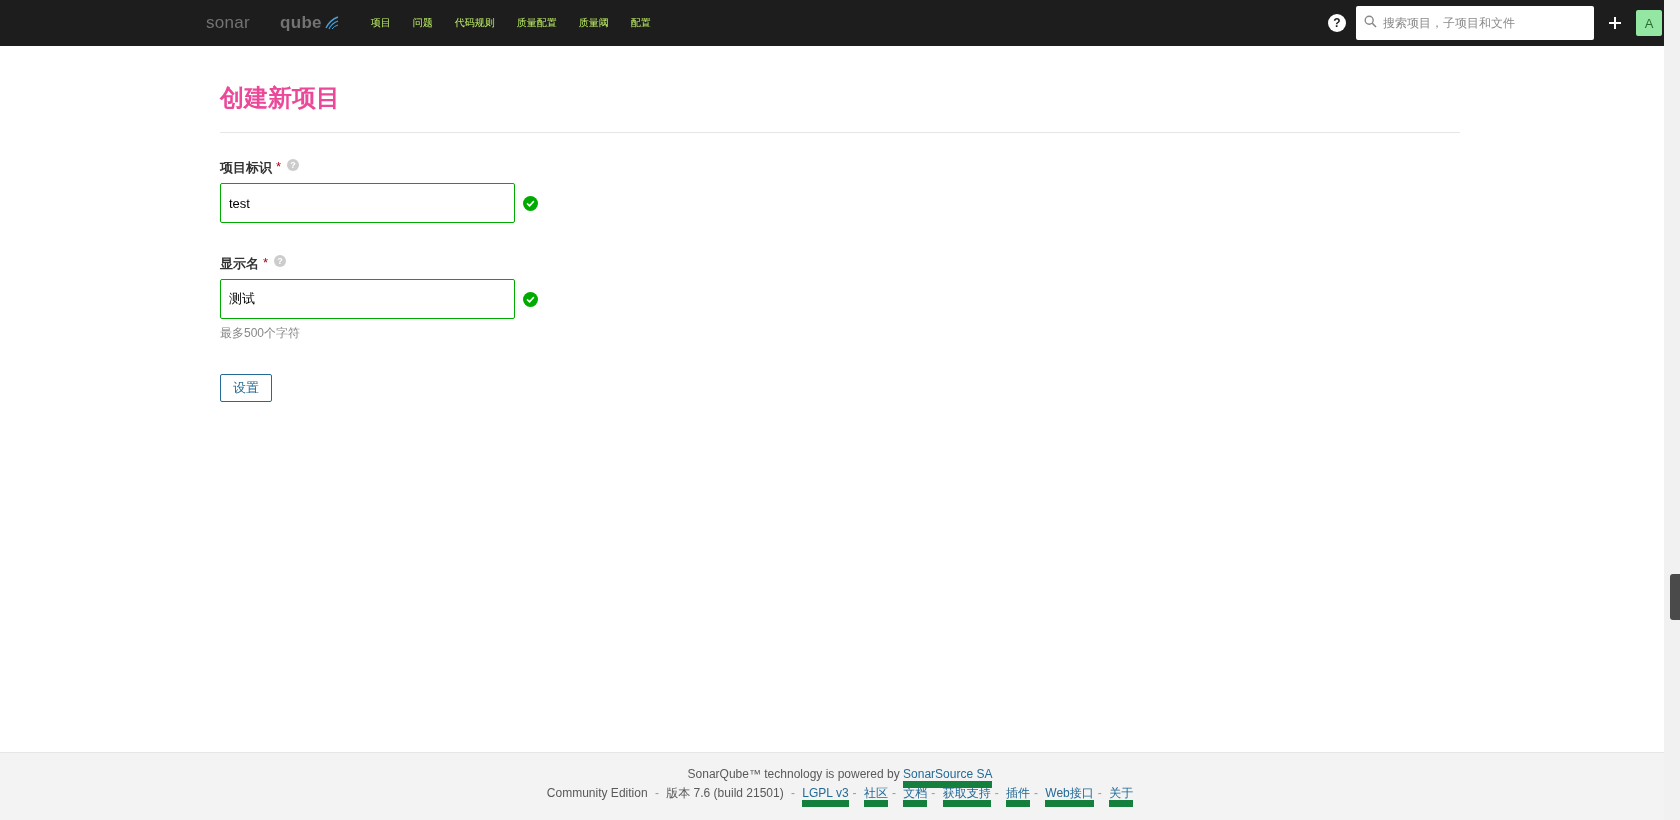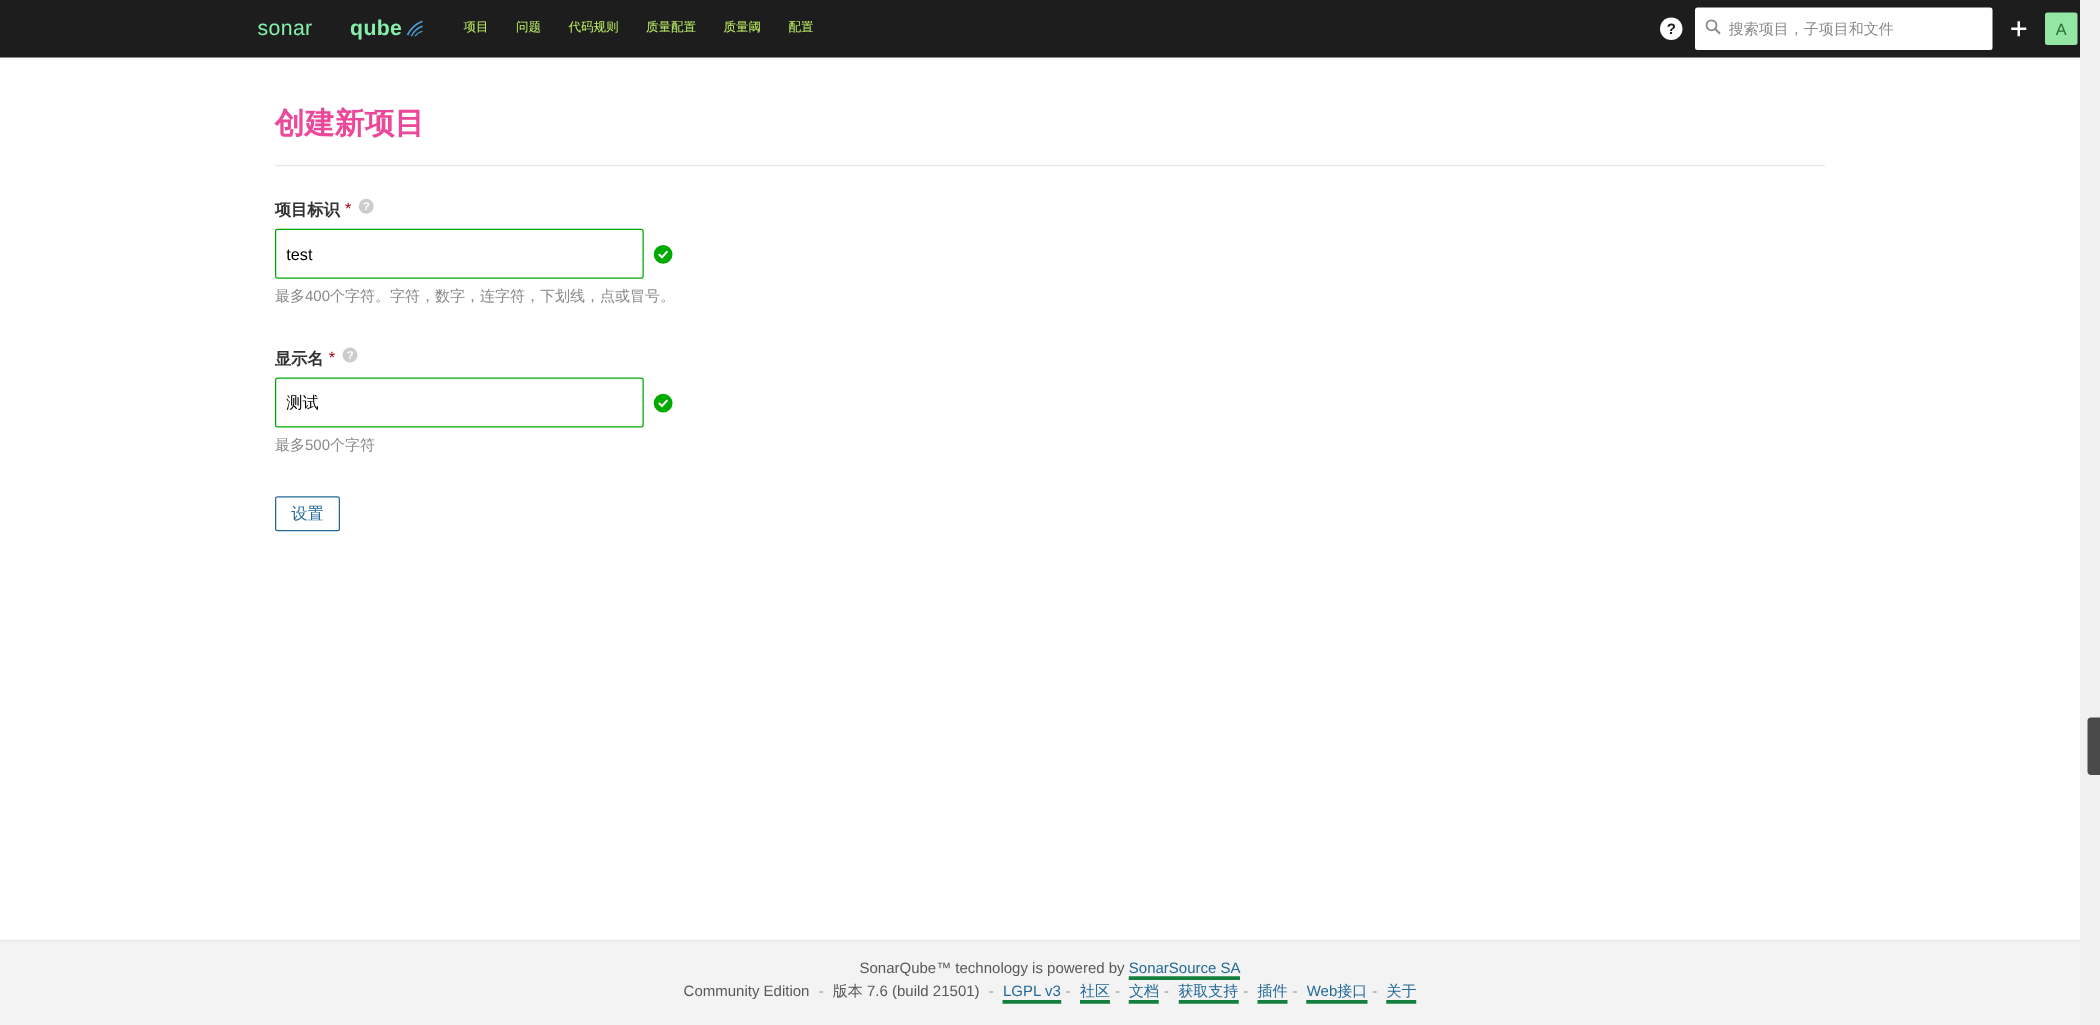--- a/index.html
+++ b/index.html
@@ -19,21 +19,21 @@
   background: #1d1d1d;
   color: #ccc;
   height: 46px;
   display: flex;
   align-items: center;
   padding: 0 18px;
   justify-content: space-between;
 }
 .navbar-left { display:flex; align-items:center; padding-left: 188px; }
 .navbar .logo {
-  color: #86efac;
+  color: #737373;
   font-size: 17px;
   font-weight: 400;
   letter-spacing: .3px;
   margin-right: 20px;
   display:flex; align-items:center;
 }
 .navbar .logo b { font-weight: 700; margin-left: 30px; }
 .navbar .logo .wave {
   margin-left: 3px;
   display:inline-block;
@@ -167,21 +167,21 @@
 
 
 .footer {
   background: #f3f3f3;
   color: #595959;
   font-size: 12px;
   text-align:center;
   padding: 14px 0 18px;
   border-top: 1px solid #e6e6e6;
 }
-.footer a { color: #236a97; text-decoration: none; border-bottom: 3px solid #15803d; cursor:pointer; }
+.footer a { color: #236a97; text-decoration: none; border-bottom: 7px solid #15803d; cursor:pointer; }
 .footer .sep { color: #999; margin: 0 4px; }
 .footer .line1 { margin-bottom: 4px; }
 
 
 .scrollbar-stub {
   position: fixed;
   right: 0; top: 0;
   width: 16px; height: 100%;
   background: #f1f1f1;
 }
@@ -256,21 +256,20 @@
       <span class="hint-icon">?</span>
     </div>
     <div class="input-line">
       <input type="text" value="test" style="">
       <span class="valid-icon">
         <svg width="9" height="9" viewBox="0 0 9 9">
             <path d="M1.5 4.8 L3.6 6.8 L7.5 2.5" stroke="#fff" stroke-width="1.6" fill="none" stroke-linecap="round"></path>
           </svg>
       </span>
     </div>
-    <div class="help-text">最多400个字符。字符，数字，连字符，下划线，点或冒号。</div>
   </div>
 
   <div class="form-row">
     <div class="form-label">
       <span>显示名</span>
         <span class="req">*</span>
       <span class="hint-icon">?</span>
     </div>
     <div class="input-line">
       <input type="text" value="测试" style="">

